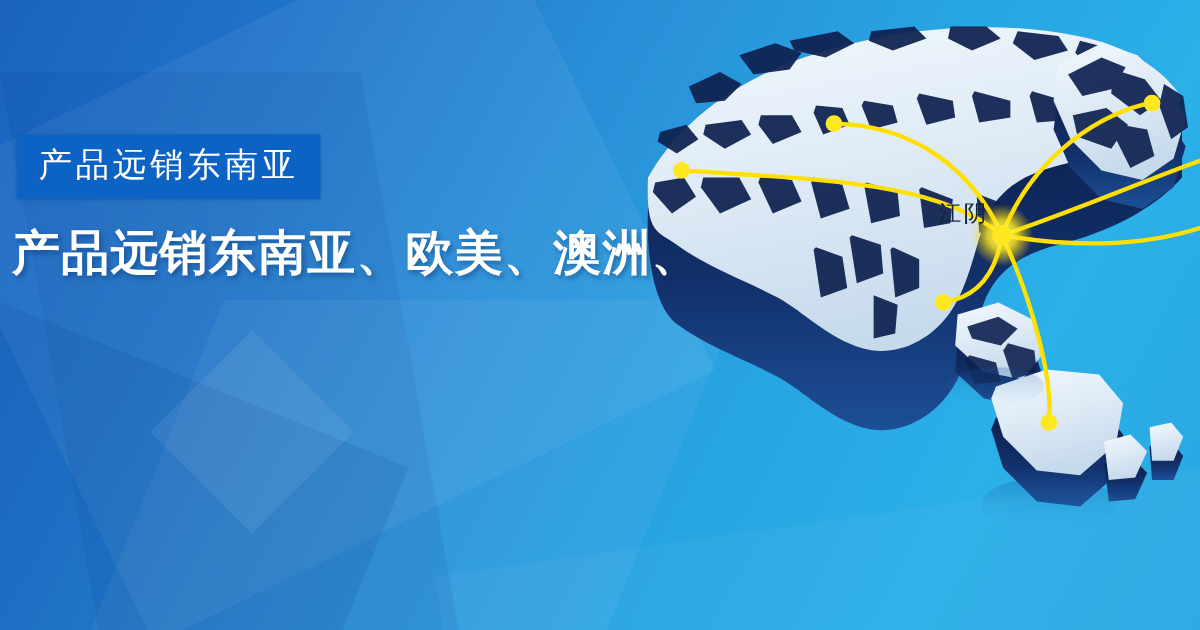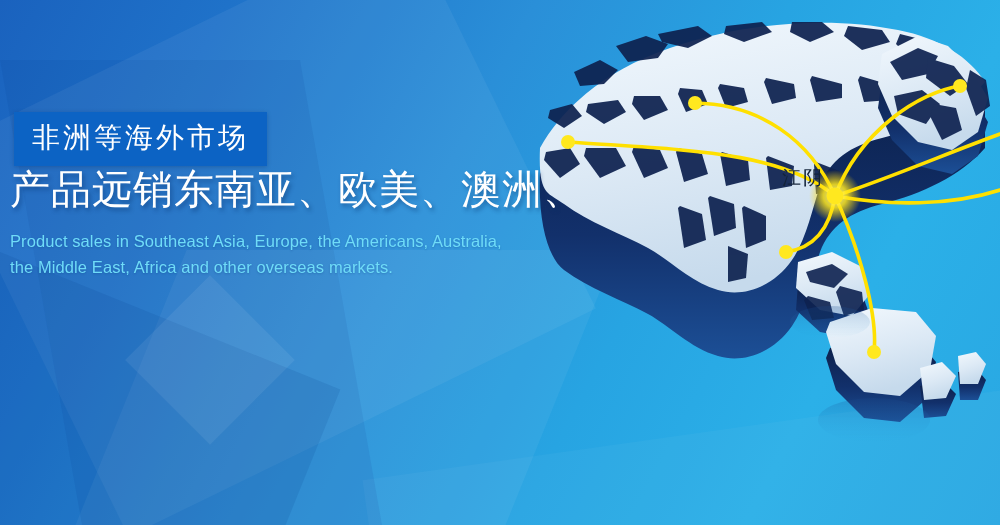--- a/index.html
+++ b/index.html
@@ -83,23 +83,24 @@
     color: #ffffff;
     font-size: 28px;
     line-height: 1;
     letter-spacing: 3px;
     padding: 12px 18px 14px 18px;
     margin-left: 4px;
     box-shadow: 0 1px 4px rgba(0,30,80,0.25);
   }
 
   .headline {
+    margin-top: 22px;
     color: #ffffff;
     font-size: 40px;
-    font-weight: normal;
+    font-weight: bold;
     line-height: 1.18;
     letter-spacing: 1px;
     text-shadow: 2px 3px 4px rgba(6,46,104,0.45);
   }
   .headline-line { display: block; white-space: nowrap; }
 
   .subline {
     margin-top: 16px;
     color: #6fdcf8;
     font-size: 16.5px;
@@ -271,25 +272,21 @@
         <circle cx="305" cy="196" r="26" fill="url(#nodeGlow)" opacity="0.85"></circle>
         <circle cx="305" cy="196" r="8.5" fill="#ffe81f"></circle>
       </g>
     </svg>
 
     <span class="map-label">江阴</span>
   </div>
 
   <div class="text-block">
 
-    <div class="brand-badge">非洲等海外市场</div>
+    <div class="brand-badge">产品远销东南亚</div>
 
     <div class="headline">
       <span class="headline-line">产品远销东南亚、欧美、澳洲、</span>
     </div>
 
-    <div class="subline">
-      <span class="subline-row">Product sales in Southeast Asia, Europe, the Americans, Australia,</span>
-      <span class="subline-row">the Middle East, Africa and other overseas markets.</span>
-    </div>
 
   </div>
 </div>
 
 </body></html>

